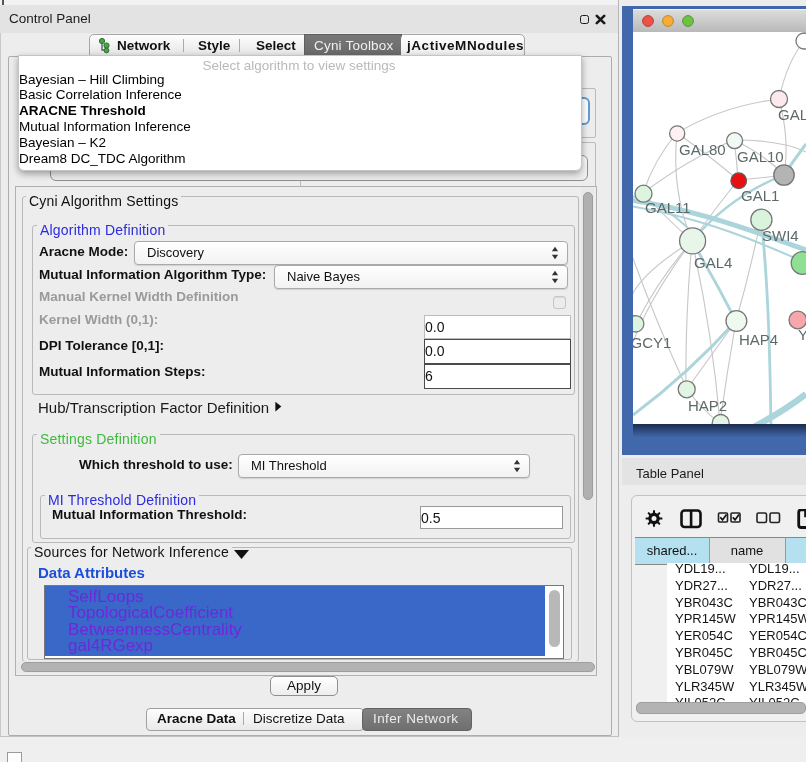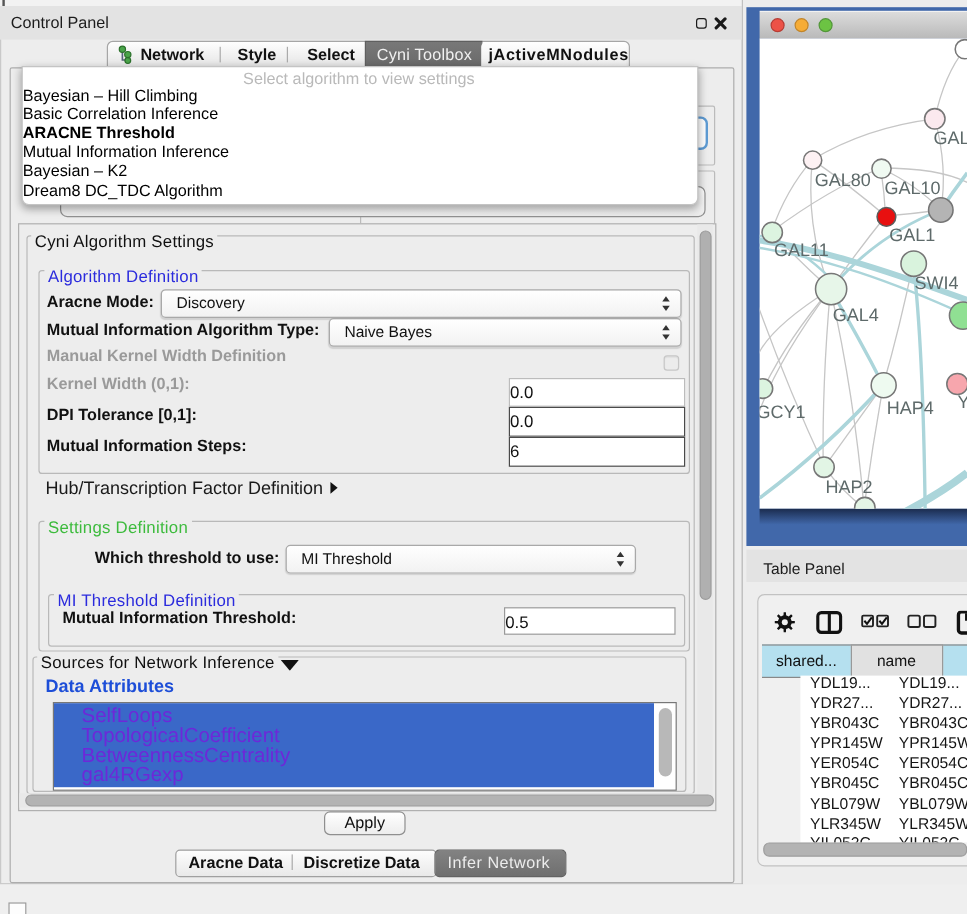--- a/index.html
+++ b/index.html
@@ -130,21 +130,21 @@
 <div class="ab" style="left:582.5px;top:192px;width:8px;height:306px;background:#b0b0b0;border:1px solid #9c9c9c;border-radius:5px;"></div>
 <div class="ab" style="left:16px;top:661px;width:578px;height:12px;background:#e9e9e9;"></div>
 <div class="ab" style="left:21px;top:662px;width:572px;height:8px;background:#b3b3b3;border:1px solid #9e9e9e;border-radius:5px;"></div>
 
 <div class="ab" style="left:270px;top:676px;width:66px;height:18px;background:linear-gradient(#ffffff,#ededed);border:1px solid #8f8f8f;border-radius:5px;text-align:center;font-size:13.5px;line-height:18px;color:#111;">Apply</div>
 
 <div class="ab" style="left:146px;top:708px;width:216px;height:21px;background:linear-gradient(#fdfdfd,#e9e9e9);border:1px solid #a0a0a0;border-radius:4px;"></div>
 <div class="ab" style="left:362px;top:708px;width:108px;height:21px;background:linear-gradient(#828282,#6f6f6f);border:1px solid #636363;border-radius:4px;"></div>
 <div class="ab" style="left:243px;top:712px;width:1px;height:13px;background:#aaa;"></div>
 <div class="ab" style="left:157px;top:711px;font-size:13.5px;font-weight:bold;color:#111;">Aracne Data</div>
-<div class="ab" style="left:253px;top:711px;font-size:13.5px;font-weight:bold;color:#111;">Discretize Data</div>
+<div class="ab" style="left:253px;top:711px;font-size:13.5px;font-weight:normal;color:#111;">Discretize Data</div>
 <div class="ab" style="left:373px;top:711px;font-size:13.5px;letter-spacing:0.4px;color:#ececec;">Infer Network</div>
 
 <div class="ab" style="left:0;top:737px;width:806px;height:25px;background:#efefef;"></div>
 <div class="ab" style="left:7px;top:752px;width:13px;height:10px;background:#fdfdfd;border:1px solid #9a9a9a;"></div>
 
 <div class="ab" style="left:18px;top:55px;width:562px;height:114px;background:#fff;border:1px solid #c4c4c4;border-radius:0 0 6px 6px;box-shadow:0 3px 7px rgba(0,0,0,0.35);"></div>
 <div class="ab" style="left:18px;top:58px;width:562px;text-align:center;font-size:13.5px;color:#b9b9b9;">Select algorithm to view settings</div>
 <div class="ab" style="left:19px;top:71.5px;font-size:13.5px;color:#000;line-height:15.85px;">Bayesian – Hill Climbing<br>Basic Correlation Inference<br><b>ARACNE Threshold</b><br>Mutual Information Inference<br>Bayesian – K2<br>Dream8 DC_TDC Algorithm</div>
 
 <div class="ab" style="left:622px;top:6px;width:184px;height:449px;background:#4168aa;"></div>

